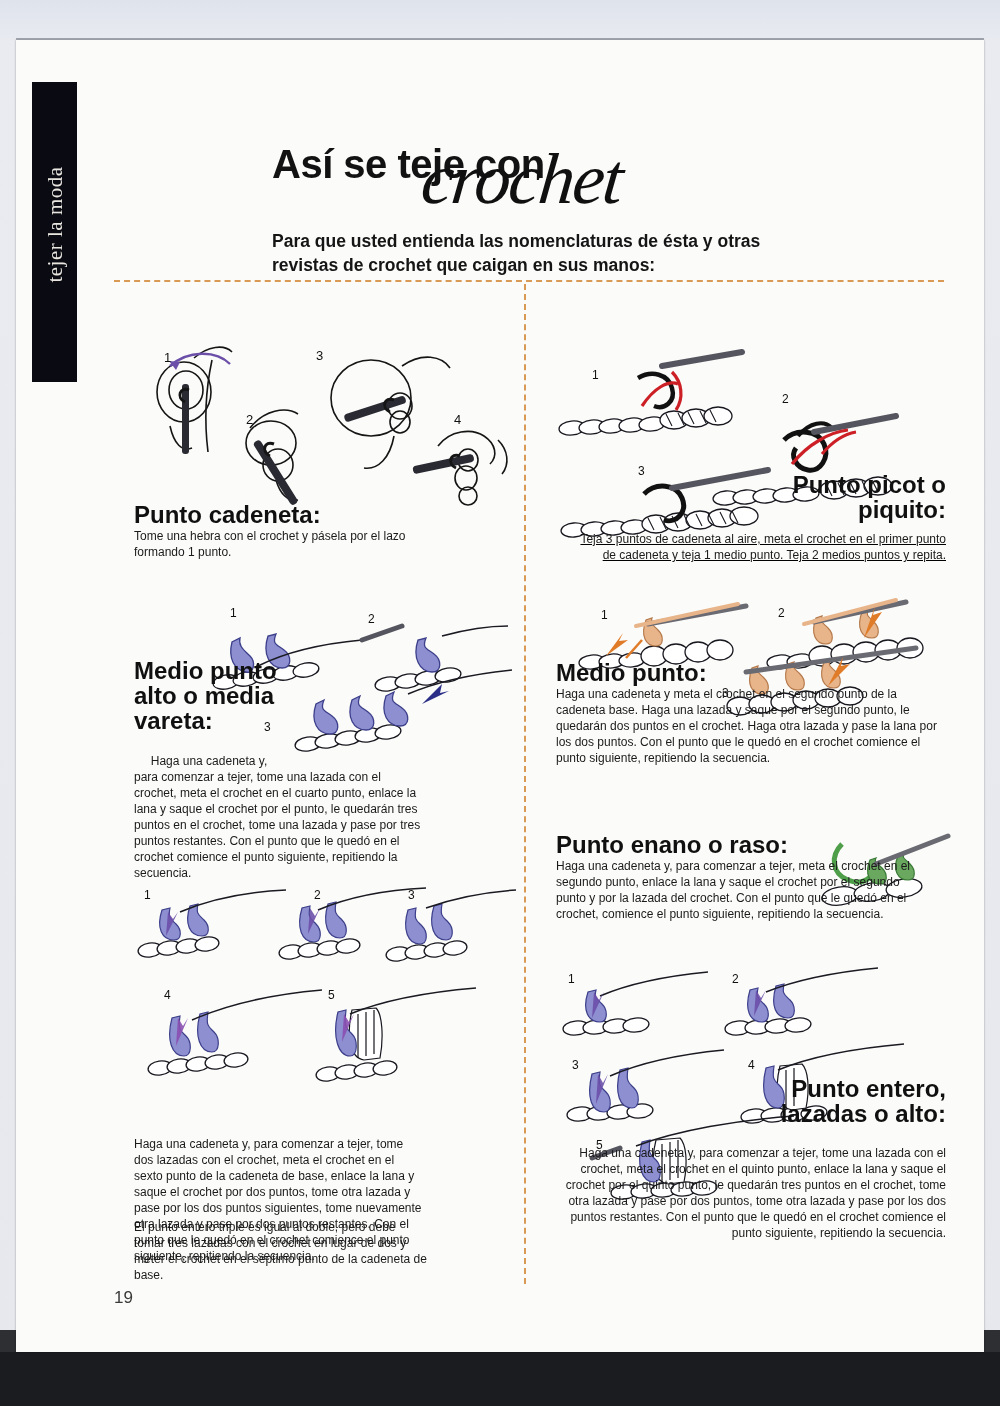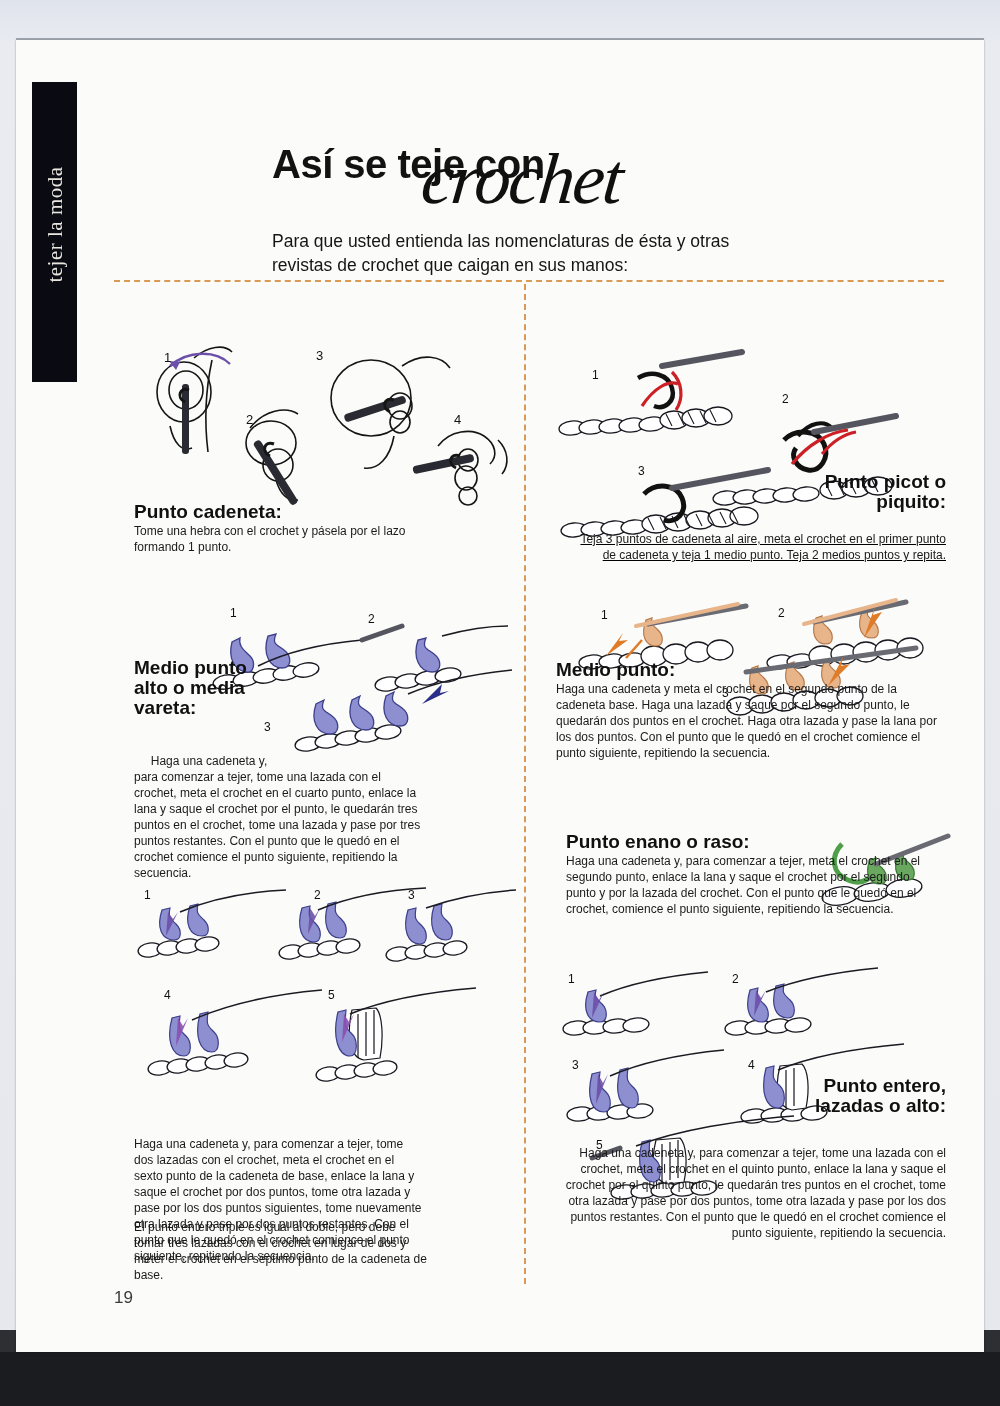--- a/index.html
+++ b/index.html
@@ -33,29 +33,29 @@
   .content{position:absolute;left:0;top:0;width:968px;height:1312px;}
 
   
   .title-block{position:absolute;left:256px;top:78px;width:520px;height:130px;}
   .title-main{font-size:40px;font-weight:bold;color:#121212;letter-spacing:-.5px;
         font-family:"Liberation Sans", sans-serif;white-space:nowrap;margin-top:24px;}
   .title-script{position:absolute;left:150px;top:20px;
         font-family:"Liberation Serif", serif;font-style:italic;font-size:72px;
         color:#101010;letter-spacing:-2px;transform:skewX(-6deg);}
   .subtitle{position:absolute;left:256px;top:190px;width:520px;
-        font-size:17.5px;font-weight:normal;color:#151515;line-height:1.35;}
+        font-size:17.5px;font-weight:bold;color:#151515;line-height:1.35;}
 
   
   .dash-h{position:absolute;left:98px;top:240px;width:830px;height:0;
         border-top:2px dashed #d99a56;}
   .dash-v{position:absolute;left:508px;top:244px;width:0;height:1000px;
         border-left:2px dashed #d99a56;}
 
-  h3.sec{font-size:19px;font-weight:bold;color:#101010;line-height:1.05;margin:0 0 2px 0;}
+  h3.sec{font-size:24px;font-weight:bold;color:#101010;line-height:1.05;margin:0 0 2px 0;}
   p.body{font-size:12px;color:#1b1b1b;line-height:1.33;margin:0;}
 
   .blk{position:absolute;}
   .ta-right{text-align:right;}
 
   .pagenum{position:absolute;left:98px;top:1248px;font-size:17px;color:#3a3a3a;}
 
   
   .ill{position:absolute;}
   .ill svg{display:block;overflow:visible;}
@@ -424,21 +424,21 @@
           <ellipse cx="90" cy="58" rx="18" ry="9" transform="rotate(-8 90 58)"></ellipse>
         </g>
         <path d="M28 14 C16 26 18 44 34 50 C48 56 62 48 60 34" fill="none" stroke="#4f9e4a" stroke-width="5"></path>
         <g fill="#6aa85f" stroke="#3a7a36" stroke-width="1.2">
           <path d="M56 30 C50 44 56 54 66 54 C74 54 74 44 68 38 C62 32 60 32 62 28 Z"></path>
           <path d="M84 26 C78 40 84 50 94 50 C102 50 102 40 96 34 C90 28 88 28 90 24 Z"></path>
         </g>
         <path d="M62 34 L134 6" stroke="#6a6a72" stroke-width="5" stroke-linecap="round"></path>
       </svg>
     </div>
-    <div class="blk" style="left:540px;top:792px;width:355px;margin-left:10px;">
+    <div class="blk" style="left:540px;top:792px;width:355px;">
       <h3 class="sec">Punto enano o raso:</h3>
       <p class="body">Haga una cadeneta y, para comenzar a tejer, meta el crochet en el segundo punto, enlace la lana y saque el crochet por el segundo punto y por la lazada del crochet. Con el punto que le quedó en el crochet, comience el punto siguiente, repitiendo la secuencia.</p>
     </div>
 
     <div class="ill" style="left:542px;top:926px;">
       <svg width="390" height="230" viewBox="0 0 390 230">
 
         <g fill="#ffffff" stroke="#17171f" stroke-width="1.3">
           <ellipse cx="18" cy="62" rx="13" ry="7" transform="rotate(-6 18 62)"></ellipse>
           <ellipse cx="38" cy="61" rx="13" ry="7" transform="rotate(-6 38 61)"></ellipse>

